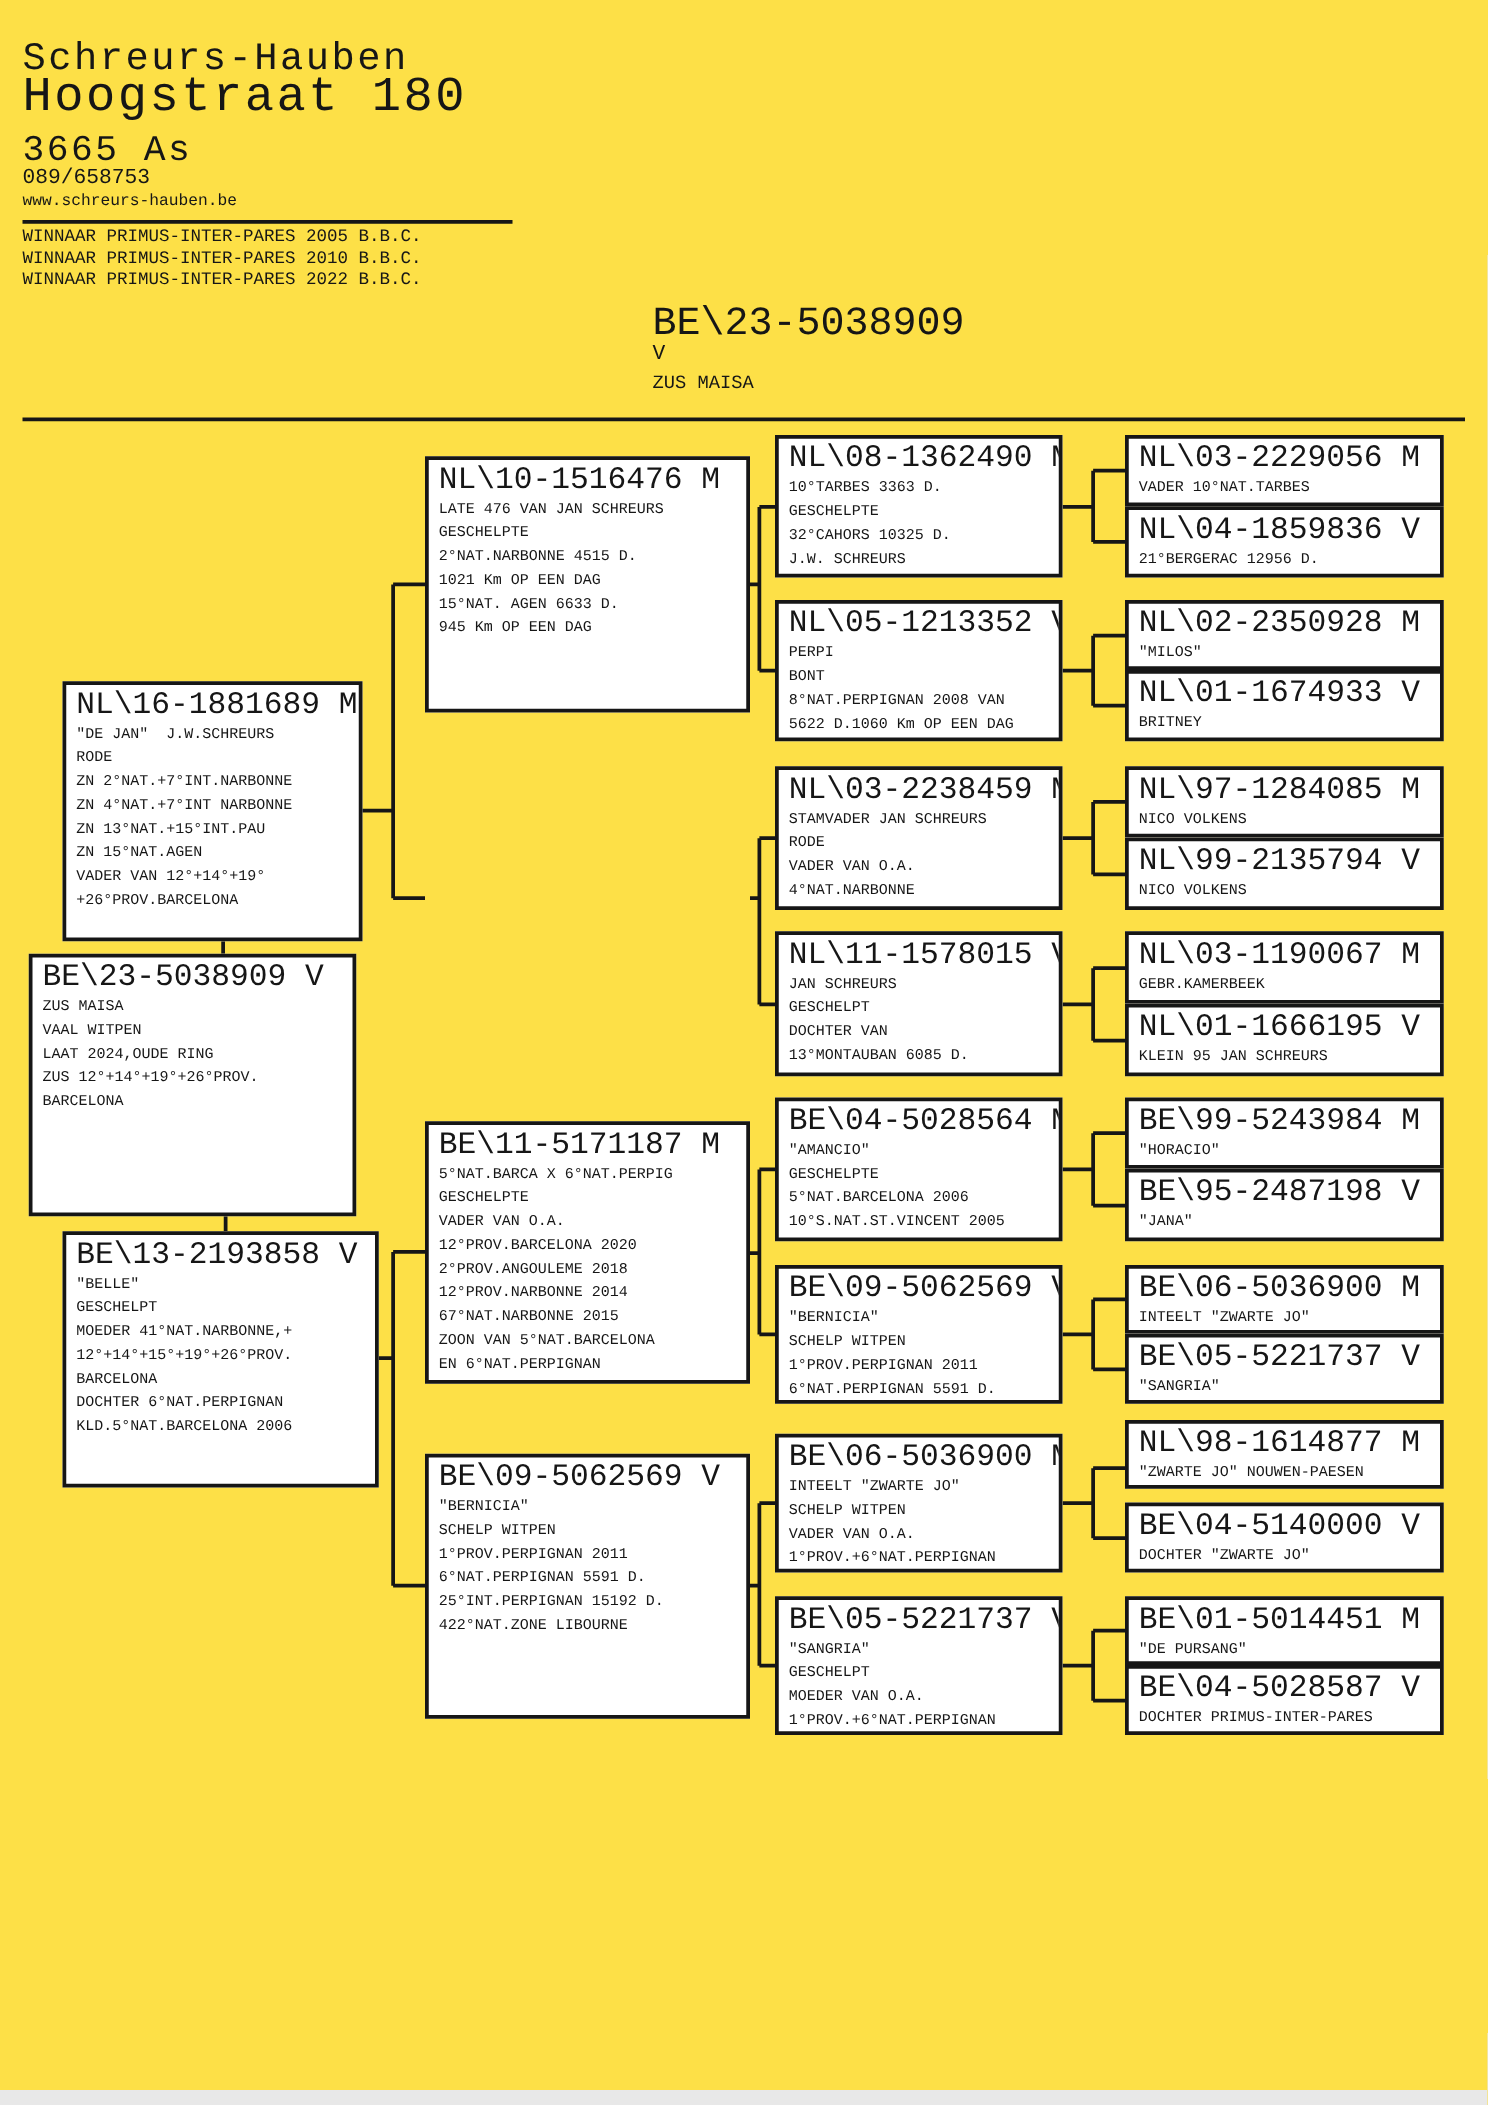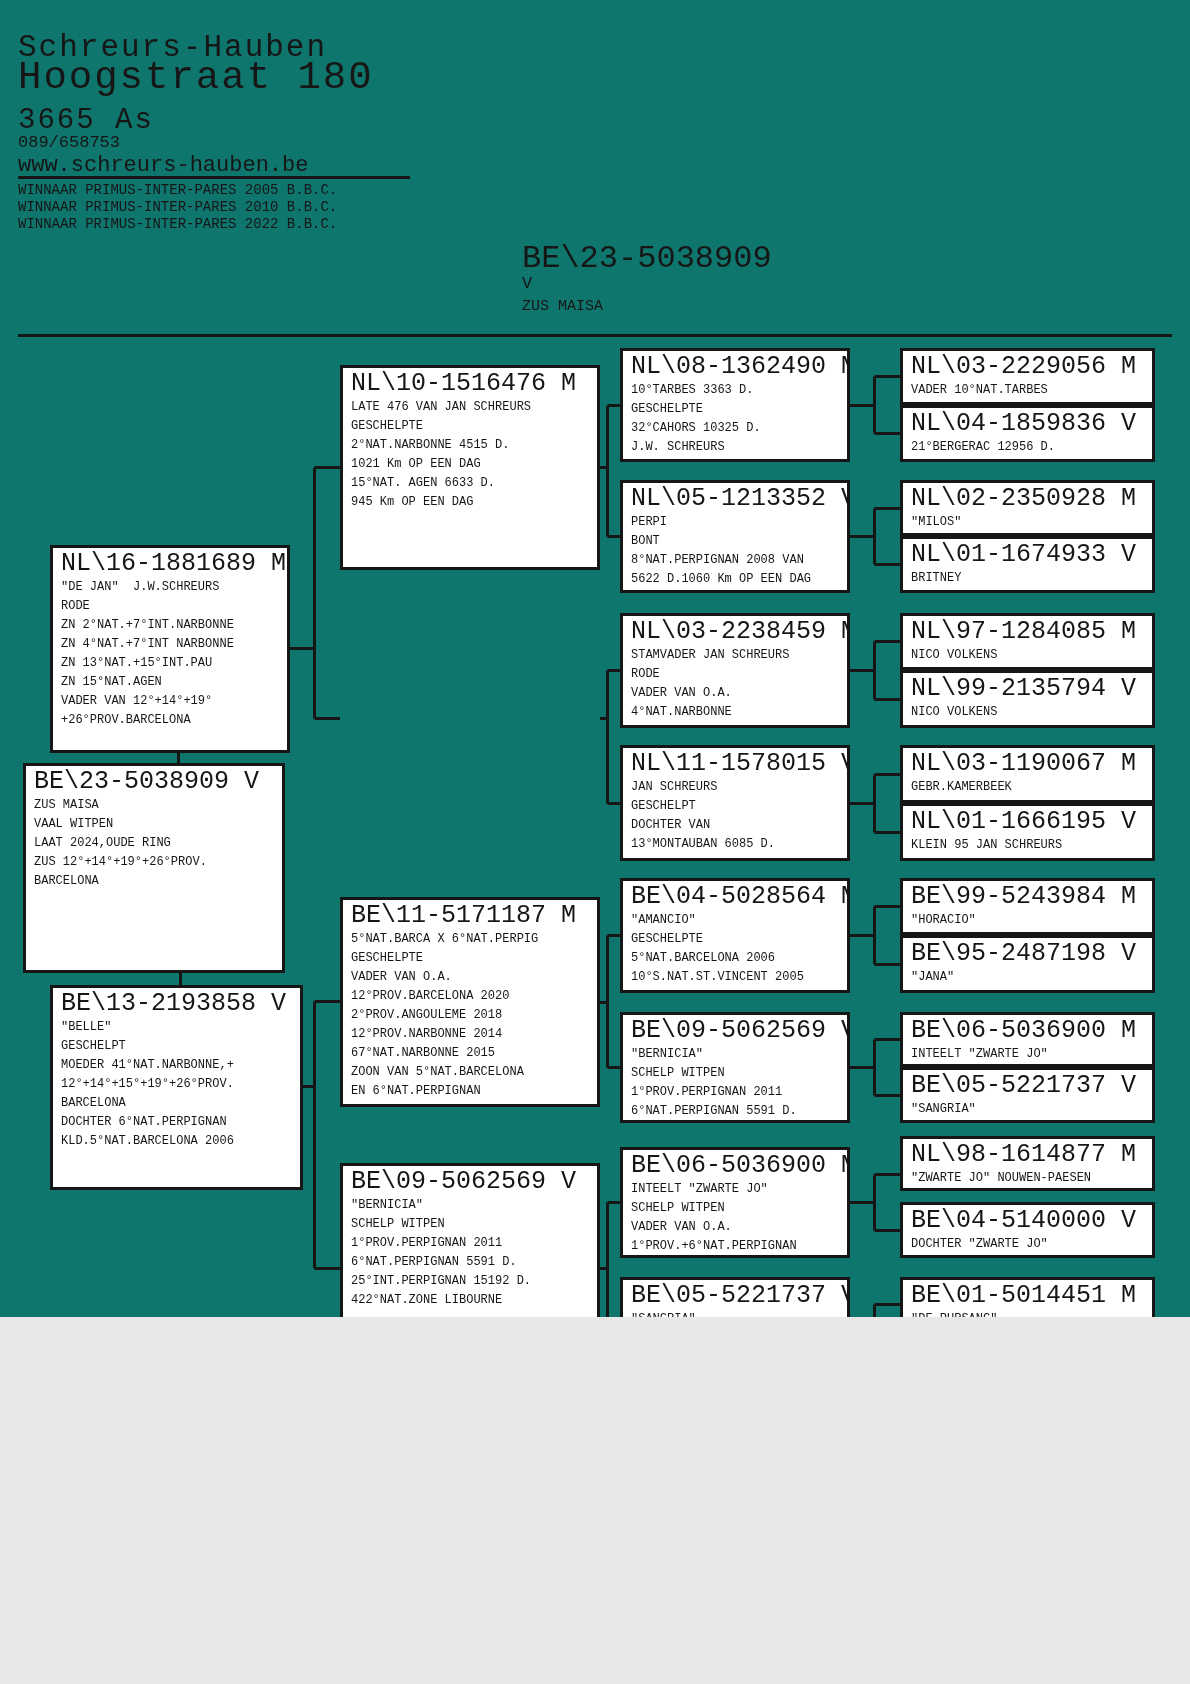--- a/index.html
+++ b/index.html
@@ -1,24 +1,24 @@
 <!DOCTYPE html>
 <html><head>
 <meta charset="utf-8">
 <style>
   html,body{margin:0;padding:0;background:#e8e8e8;}
-  .page{position:relative;width:1190px;height:1317px;background:#0f766e;overflow:hidden;
+  .page{position:relative;width:1190px;height:1672px;background:#fde047;overflow:hidden;
         font-family:"Liberation Mono","DejaVu Sans Mono",monospace;color:#161616;}
   .abs{position:absolute;}
   
   .hdr-name{left:18px;top:30px;font-size:31px;letter-spacing:2px;white-space:pre;}
   .hdr-addr{left:18px;top:56px;font-size:39px;letter-spacing:2px;white-space:pre;text-align:center;}
   .hdr-city{left:18px;top:104px;font-size:29px;letter-spacing:2px;white-space:pre;text-align:right;}
   .hdr-phone{left:18px;top:133px;font-size:17px;white-space:pre;text-align:right;}
-  .hdr-web{left:18px;top:153px;font-size:22px;white-space:pre;}
+  .hdr-web{left:18px;top:153px;font-size:13px;white-space:pre;}
   .hdr-rule{left:18px;top:176px;width:392px;height:3px;background:#161616;}
   .ach{left:18px;font-size:14px;white-space:pre;}
   
   .ttl-ring{left:522px;top:240px;font-size:32px;white-space:pre;}
   .ttl-sex{left:522px;top:274px;font-size:17px;white-space:pre;}
   .ttl-name{left:522px;top:298px;font-size:15px;white-space:pre;}
   .sep{left:18px;top:334px;width:1154px;height:3px;background:#161616;}
   
   .box{position:absolute;border:3px solid #161616;background:#fff;overflow:hidden;
        padding:2px 0 0 8px;box-sizing:border-box;}

